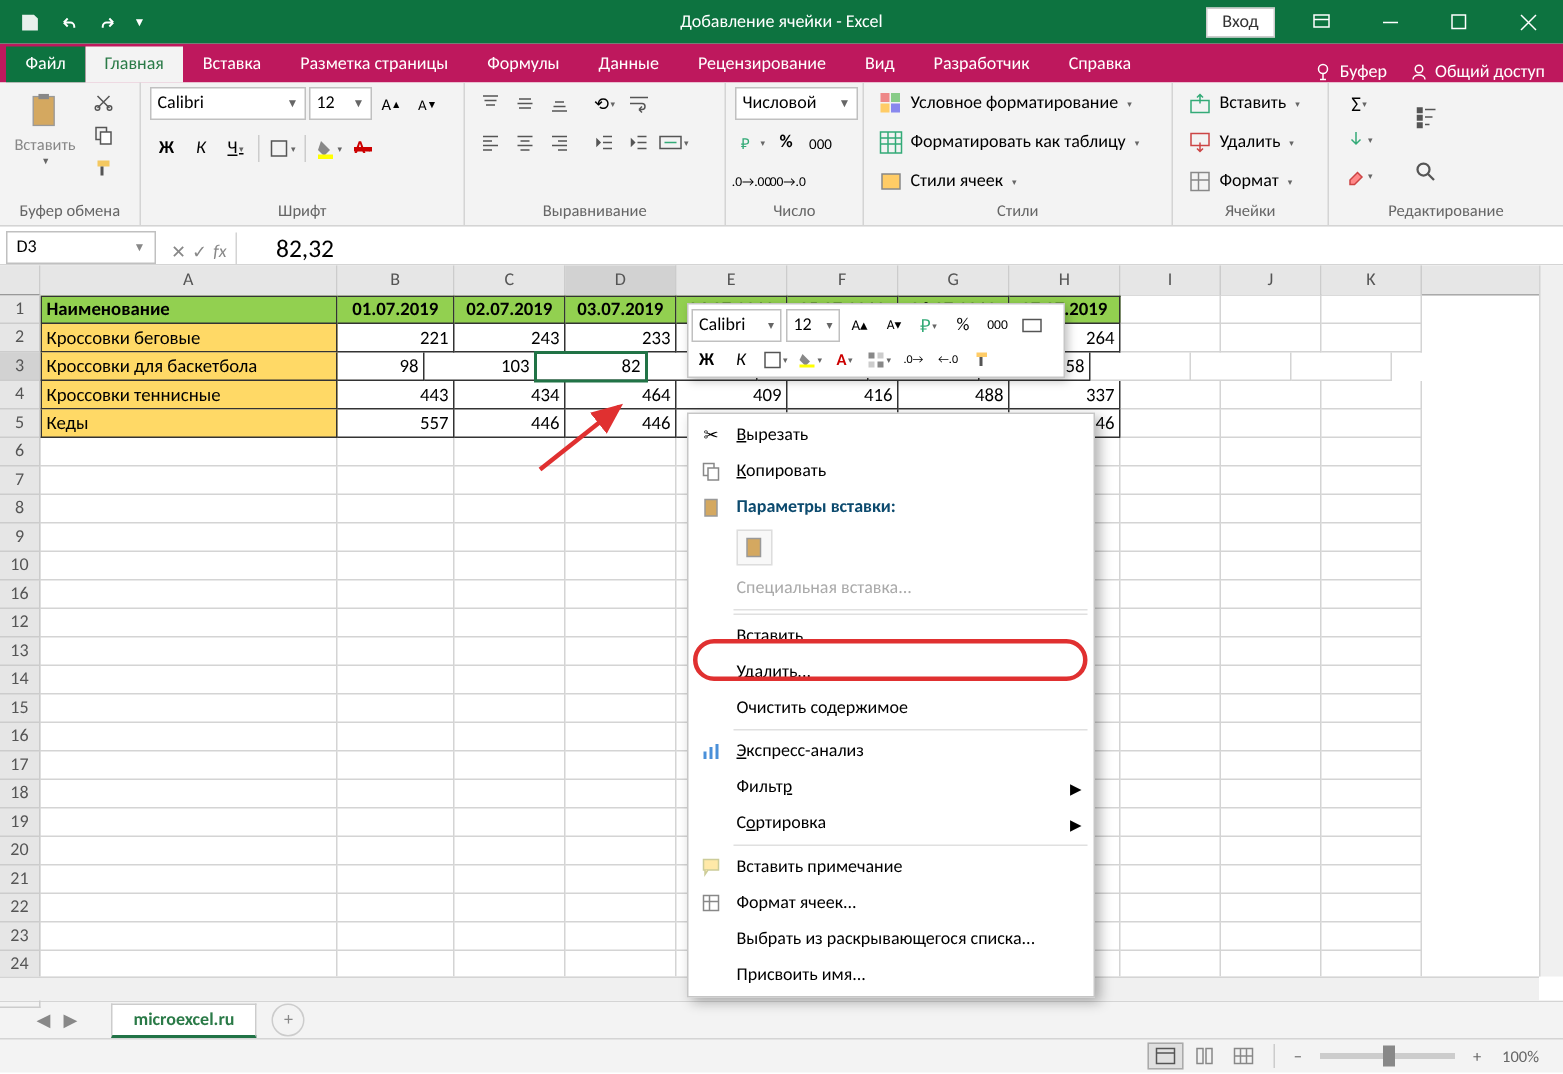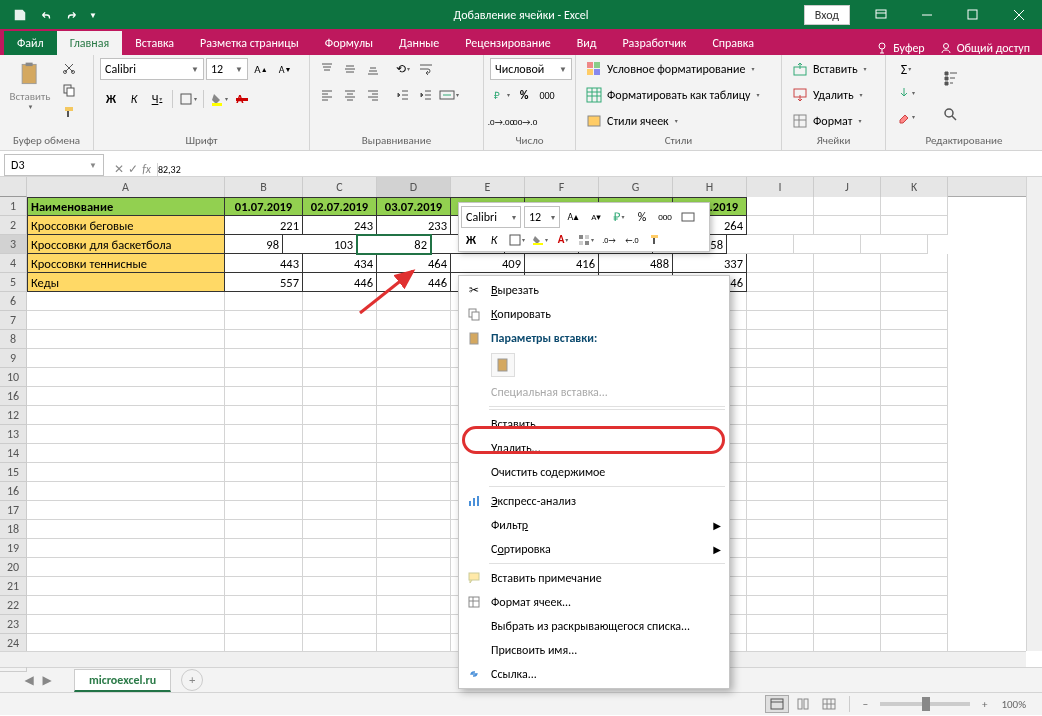--- a/index.html
+++ b/index.html
@@ -30,21 +30,21 @@
 .combo{border:1px solid #c0c0c0;background:#fff;height:22px;display:flex;align-items:center;padding:0 4px;font-size:12px}
 .combo .arr{margin-left:auto;font-size:8px;color:#666;padding-left:4px}
 .btn-row{display:flex;align-items:center;gap:1px}
 .rb{width:22px;height:22px;display:flex;align-items:center;justify-content:center;font-size:12px}
 .dd{font-size:6px;color:#666;margin-left:1px}
 .ribbon-item{display:flex;align-items:center;height:22px;padding:0 4px;font-size:12px;white-space:nowrap;gap:5px}
 .namebox-bar{height:26px;background:#fff;border-bottom:1px solid #d4d4d4;display:flex;align-items:flex-end}
 .namebox{width:100px;height:22px;border:1px solid #c0c0c0;margin:0 4px;padding:0 6px;display:flex;align-items:center;font-size:12px}
 .namebox .arr{margin-left:auto;font-size:8px;color:#888}
 .fx-btns{display:flex;gap:4px;padding:0 6px;color:#888}
-.formula-bar{flex:1;border-left:1px solid #d4d4d4;padding:0 0;font-size:10px;display:flex;align-items:center}
+.formula-bar{flex:1;border-left:1px solid #d4d4d4;padding:0 26px;font-size:17px;display:flex;align-items:center}
 .grid-area{position:relative;height:490px;background:#fff}
 .col-headers{position:absolute;top:0;left:0;right:16px;height:20px;display:flex;background:#e6e6e6;border-bottom:1px solid #aaa}
 .corner{width:27px;height:20px;background:#e6e6e6;border-right:1px solid #ccc;border-bottom:1px solid #999}
 .ch{height:20px;border-right:1px solid #ccc;display:flex;align-items:center;justify-content:center;font-size:12px;color:#555;background:#e6e6e6}
 .ch.sel{background:#d2d2d2}
 .row-headers{position:absolute;top:20px;left:0;width:27px;bottom:16px;background:#e6e6e6}
 .rh{height:19px;border-bottom:1px solid #ccc;border-right:1px solid #ccc;display:flex;align-items:center;justify-content:center;font-size:12px;color:#555}
 .rh.sel{background:#d2d2d2}
 .cells{position:absolute;top:20px;left:27px;right:16px;bottom:16px;overflow:hidden}
 .row{display:flex;height:19px}
@@ -982,28 +982,20 @@
         </svg>
       </span>
       <span>Формат ячеек...</span>
     </div>
   <div class="cm-item">
       <span>Выбрать из раскрывающегося списка...</span>
     </div>
   <div class="cm-item">
       <span>Присвоить имя...</span>
     </div>
-  <div class="cm-item">
-      <span class="cm-icon">
-        <svg width="14" height="14">
-          <path d="M4 8a3 3 0 013-3h1M10 6a3 3 0 01-3 3H6M5 7h4" stroke="#4a90d9" fill="none" stroke-width="1.3"></path>
-        </svg>
-      </span>
-      <span>Ссылка...</span>
-    </div>
 </div>
 
 <div class="highlight-oval"></div>
 <svg class="red-arrow" width="70" height="55">
     <defs>
       <marker id="ah" markerWidth="8" markerHeight="8" refX="6" refY="3" orient="auto">
         <path d="M0 0l7 3-7 3z" fill="#e03030"></path>
       </marker>
     </defs>
     <line x1="5" y1="48" x2="58" y2="6" stroke="#e03030" stroke-width="3" marker-end="url(#ah)"></line>

